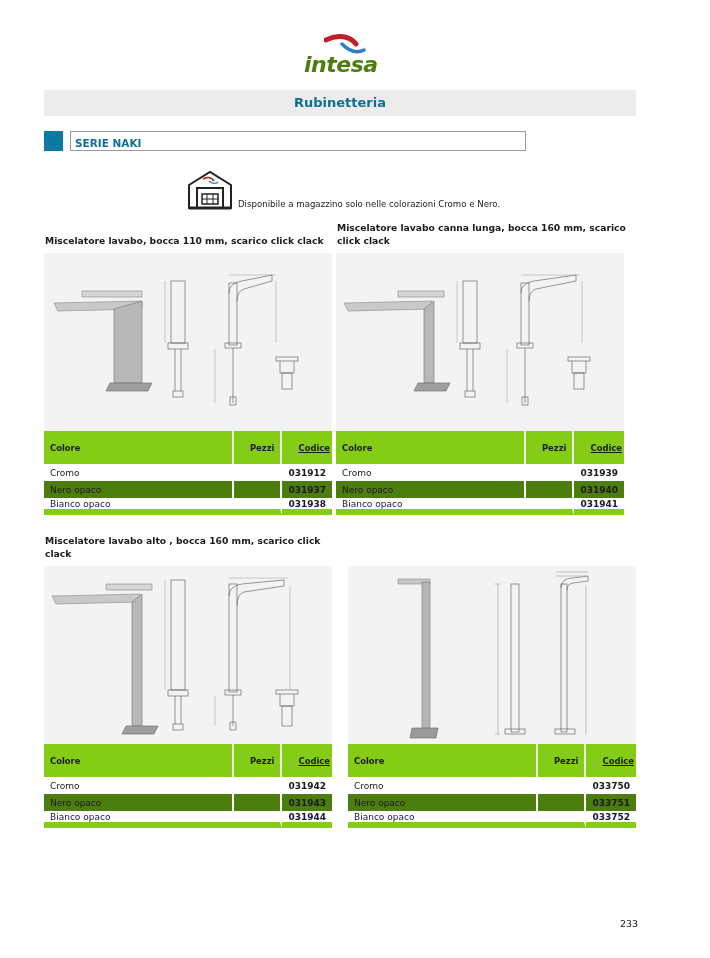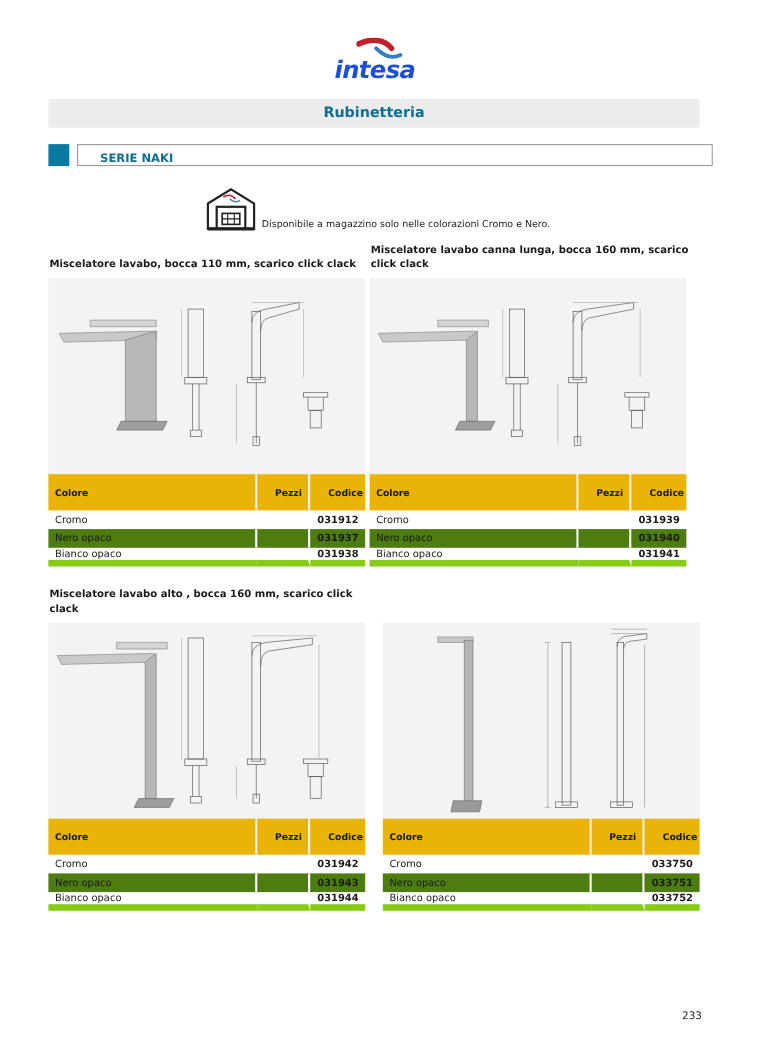--- a/index.html
+++ b/index.html
@@ -1,42 +1,42 @@
 <!DOCTYPE html>
 <html><head>
   <meta charset="utf-8">
   <style>
     * { box-sizing: border-box; margin: 0; padding: 0; }
     html, body { width: 710px; height: 958px; background: #ffffff; }
     body { position: relative; font-family: "DejaVu Sans", sans-serif; color: #1a1a1a; overflow: hidden; }
 
     .logo { position: absolute; left: 300px; top: 34px; width: 90px; height: 48px; }
-    .logo .wordmark { position: absolute; left: 4px; top: 18px; font-family: "DejaVu Sans", sans-serif; font-weight: bold; font-style: italic; font-size: 22px; color: #1d4ed8; letter-spacing: -0.5px; }
+    .logo .wordmark { position: absolute; left: 4px; top: 18px; font-family: "DejaVu Sans", sans-serif; font-weight: bold; font-style: italic; font-size: 22px; color: #4d7c0f; letter-spacing: -0.5px; }
     .logo svg { position: absolute; left: 24px; top: 0; }
 
     .category-bar { position: absolute; left: 44px; top: 90px; width: 592px; height: 26px; background: #ececec; text-align: center; }
     .category-bar span { font-family: "DejaVu Sans", sans-serif; font-weight: bold; font-size: 13px; color: #0e6e94; line-height: 26px; }
 
     .series-marker { position: absolute; left: 44px; top: 131px; width: 19px; height: 20px; background: #0a7aa3; }
-    .series-box { position: absolute; left: 70px; top: 131px; width: 578px; height: 20px; border: 1px solid #9a9a9a; background: #fff; padding-left: 20px; }
+    .series-box { position: absolute; left: 70px; top: 131px; width: 456px; height: 20px; border: 1px solid #9a9a9a; background: #fff; padding-left: 4px; }
     .series-box span { font-weight: bold; font-size: 10.5px; color: #0e6e94; line-height: 18px; }
 
     .stock-note { position: absolute; left: 186px; top: 170px; height: 40px; }
     .stock-note .warehouse { position: absolute; left: 0; top: 0; }
     .stock-note .txt { position: absolute; left: 52px; top: 29px; white-space: nowrap; font-size: 8.6px; color: #222; }
 
     .product { position: absolute; width: 288px; }
     .product .title { position: absolute; left: 1px; bottom: calc(100% + 6px); width: 290px; font-weight: bold; font-size: 9.2px; line-height: 13px; color: #1a1a1a; }
     .product .image { width: 288px; height: 178px; background: #f3f3f3; position: relative; overflow: hidden; }
     .product .image svg { position: absolute; left: 0; top: 0; }
 
     table.variants { width: 288px; border-collapse: separate; border-spacing: 0; font-size: 9px; }
-    table.variants th { background: #eab308; height: 33px; font-weight: bold; font-size: 8.4px; text-align: left; padding-left: 6px; border-right: 2px solid #f3eee6; }
+    table.variants th { background: #84cc16; height: 33px; font-weight: bold; font-size: 8.4px; text-align: left; padding-left: 6px; border-right: 2px solid #f3eee6; }
     table.variants th.pezzi { text-align: right; padding-right: 6px; width: 48px; }
-    table.variants th.codice { text-align: center; padding-left: 14px; width: 48px; border-right: none; }
+    table.variants th.codice { text-align: center; padding-left: 14px; width: 48px; border-right: none; text-decoration: underline; }
     table.variants td { height: 17px; padding-left: 6px; }
     table.variants td.pezzi { border-right: 2px solid transparent; }
     table.variants td.codice { text-align: right; padding-right: 6px; font-weight: bold; }
     table.variants tr.alt td { background: #4d7c0f; }
     table.variants tr.alt td.colore, table.variants tr.alt td.pezzi { border-right: 2px solid #fff; }
     table.variants tr:last-child td { border-bottom: 6px solid #84cc16; }
 
     .page-number { position: absolute; left: 620px; top: 918px; font-size: 9.5px; color: #222; }
   </style>
 </head>

